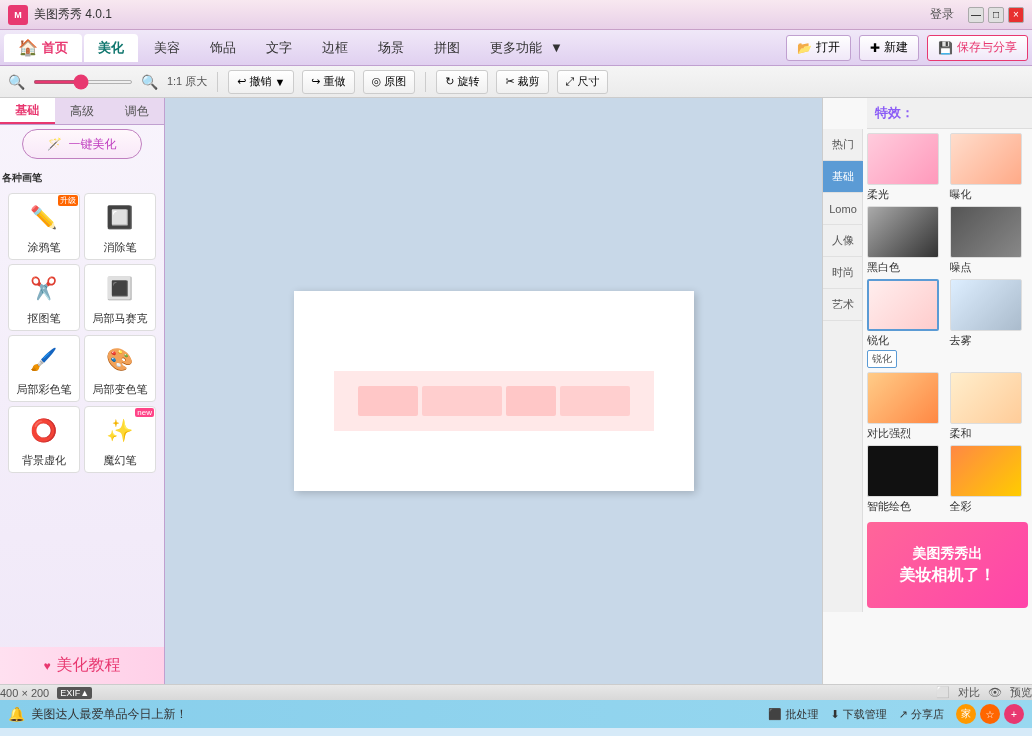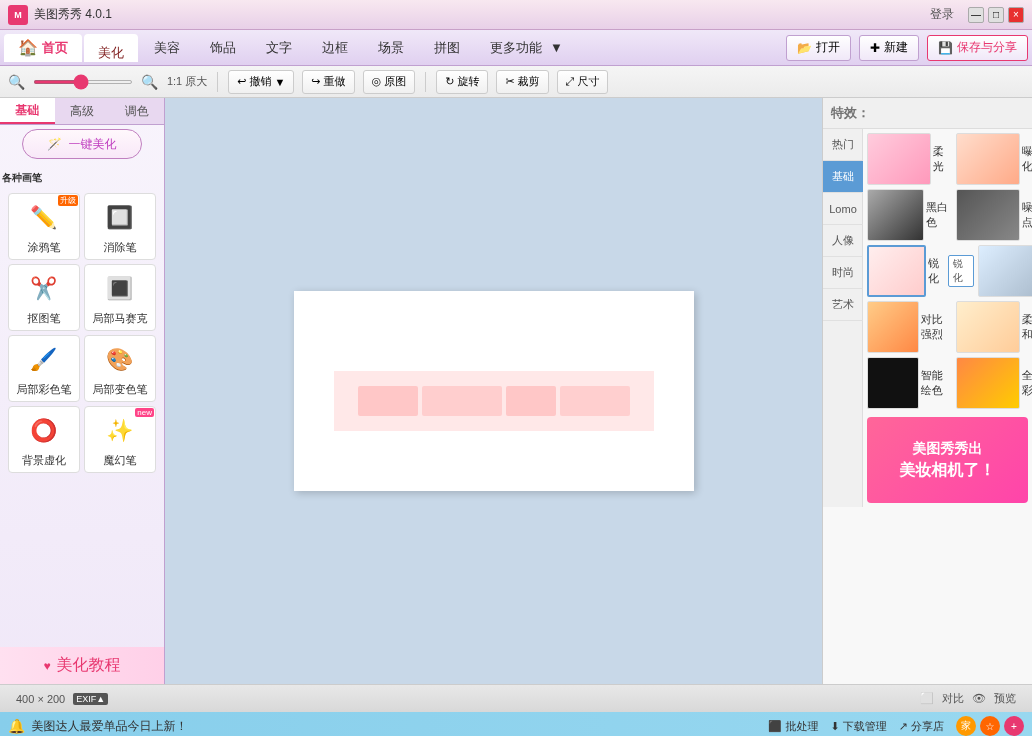--- a/index.html
+++ b/index.html
@@ -263,24 +263,25 @@
       width: 210px;
       background: #f8f8f8;
       border-left: 1px solid #ccc;
       display: flex;
       flex-direction: column;
       overflow-y: auto;
     }
     .effects-header {
       padding: 6px 8px;
       font-size: 13px;
-      color: #737373;
+      color: #8b5cf6;
       font-weight: bold;
       border-bottom: 1px solid #ddd;
       background: #f0f0f0;
+      margin-left: 44px;
     }
     .right-content {
       display: flex;
     }
     .category-list {
       width: 40px;
       border-right: 1px solid #ddd;
       background: #f0f0f0;
     }
     .category-item {
@@ -306,22 +307,22 @@
       gap: 4px;
       overflow-y: auto;
     }
     .effect-row {
       display: flex;
       gap: 4px;
     }
     .effect-item {
       flex: 1;
       display: flex;
-      flex-direction: row;
-      align-items: center;
+      flex-direction: column;
+      align-items: flex-start;
       gap: 2px;
       cursor: pointer;
     }
     .effect-thumb {
       width: 72px;
       height: 52px;
       border: 1px solid #ddd;
       border-radius: 2px;
       background: #f5f5f5;
     }
@@ -346,26 +347,26 @@
     .thumb-light-pink { background: linear-gradient(135deg, #ffeeee, #ffcccc); }
     .thumb-blue-haze { background: linear-gradient(135deg, #ddeeff, #aabbcc); }
     .thumb-warm { background: linear-gradient(135deg, #ffcc88, #ff8844); }
     .thumb-vivid { background: linear-gradient(135deg, #ff8844, #ffcc00); }
     .thumb-black { background: #111; }
     .thumb-selected { border: 2px solid #5b9bd5 !important; }
 
     
     .status-bar {
       width: 100%;
-      height: 28px;
+      height: 16px;
       background: linear-gradient(to bottom, #e8e8e8, #d8d8d8);
       border-top: 1px solid #ccc;
       display: flex;
       align-items: center;
-      padding: 0 16px;
+      padding: 0 0;
       gap: 8px;
       font-size: 11px;
       color: #555;
     }
     .status-right {
       margin-left: auto;
       display: flex;
       align-items: center;
       gap: 8px;
     }
@@ -457,21 +458,21 @@
     <div class="titlebar-btn">□</div>
     <div class="titlebar-btn" style="background:#e83030; color:white;">×</div>
   </div>
 </div>
 
 <div class="main-toolbar">
   <div class="toolbar-tab active">
     <span style="font-size:16px;">🏠</span>
     <span>首页</span>
   </div>
-  <div class="toolbar-tab active" style="background:white; color:#7f1d1d; font-weight:normal;align-items:flex-end;">
+  <div class="toolbar-tab active" style="background:white; color:#0f766e; font-weight:bold;">
     <span>美化</span>
   </div>
   <div class="toolbar-tab">
     <span>美容</span>
   </div>
   <div class="toolbar-tab">
     <span>饰品</span>
   </div>
   <div class="toolbar-tab">
     <span>文字</span>

